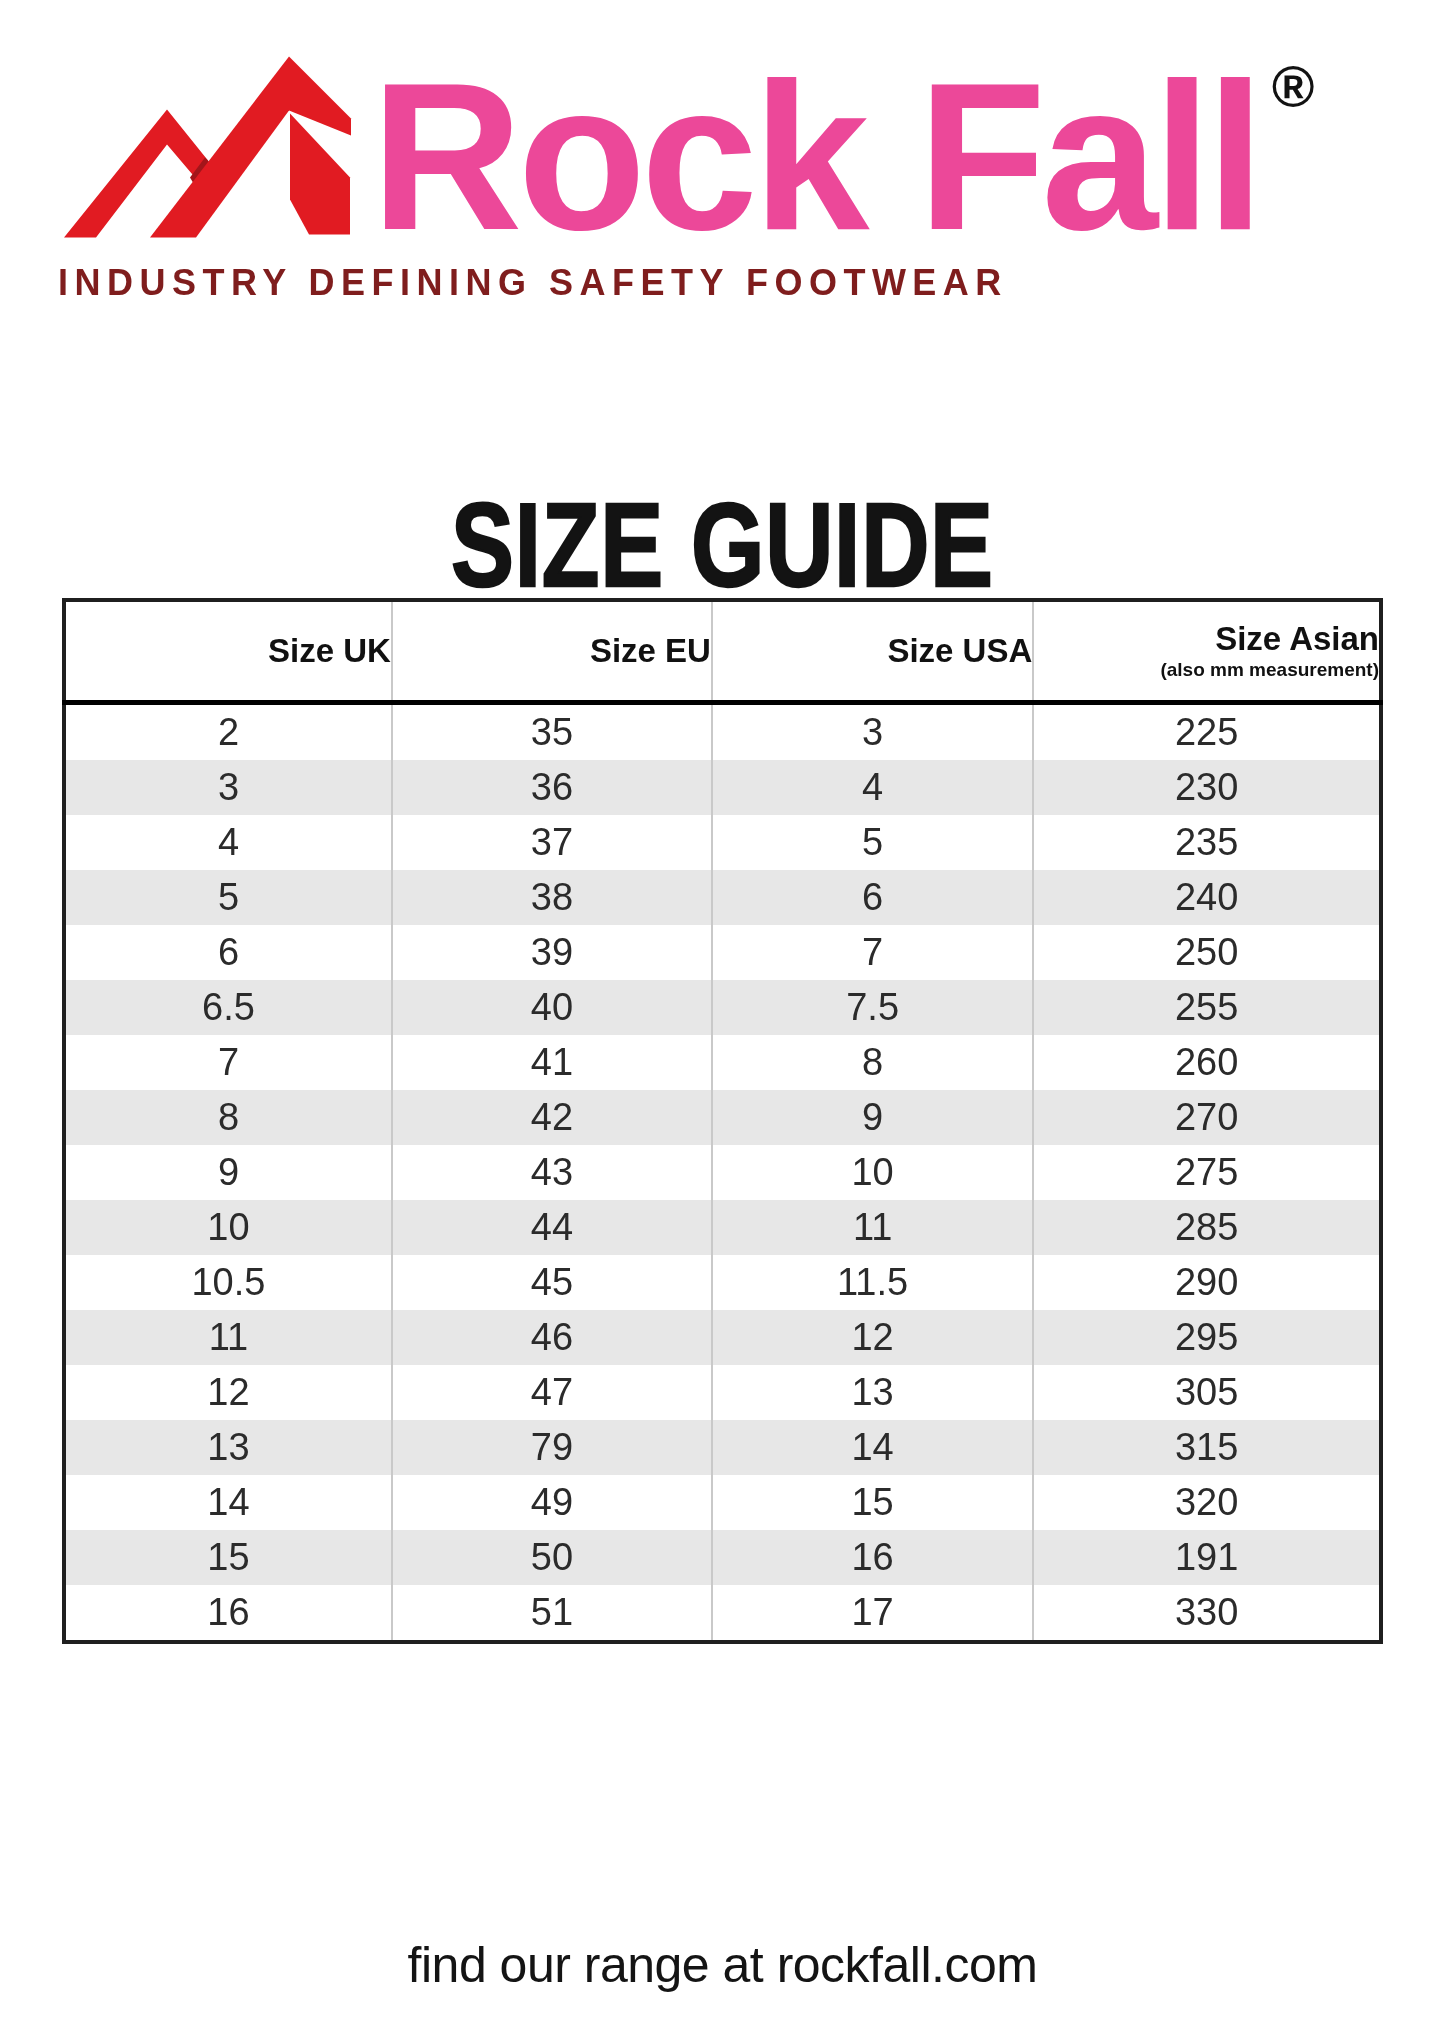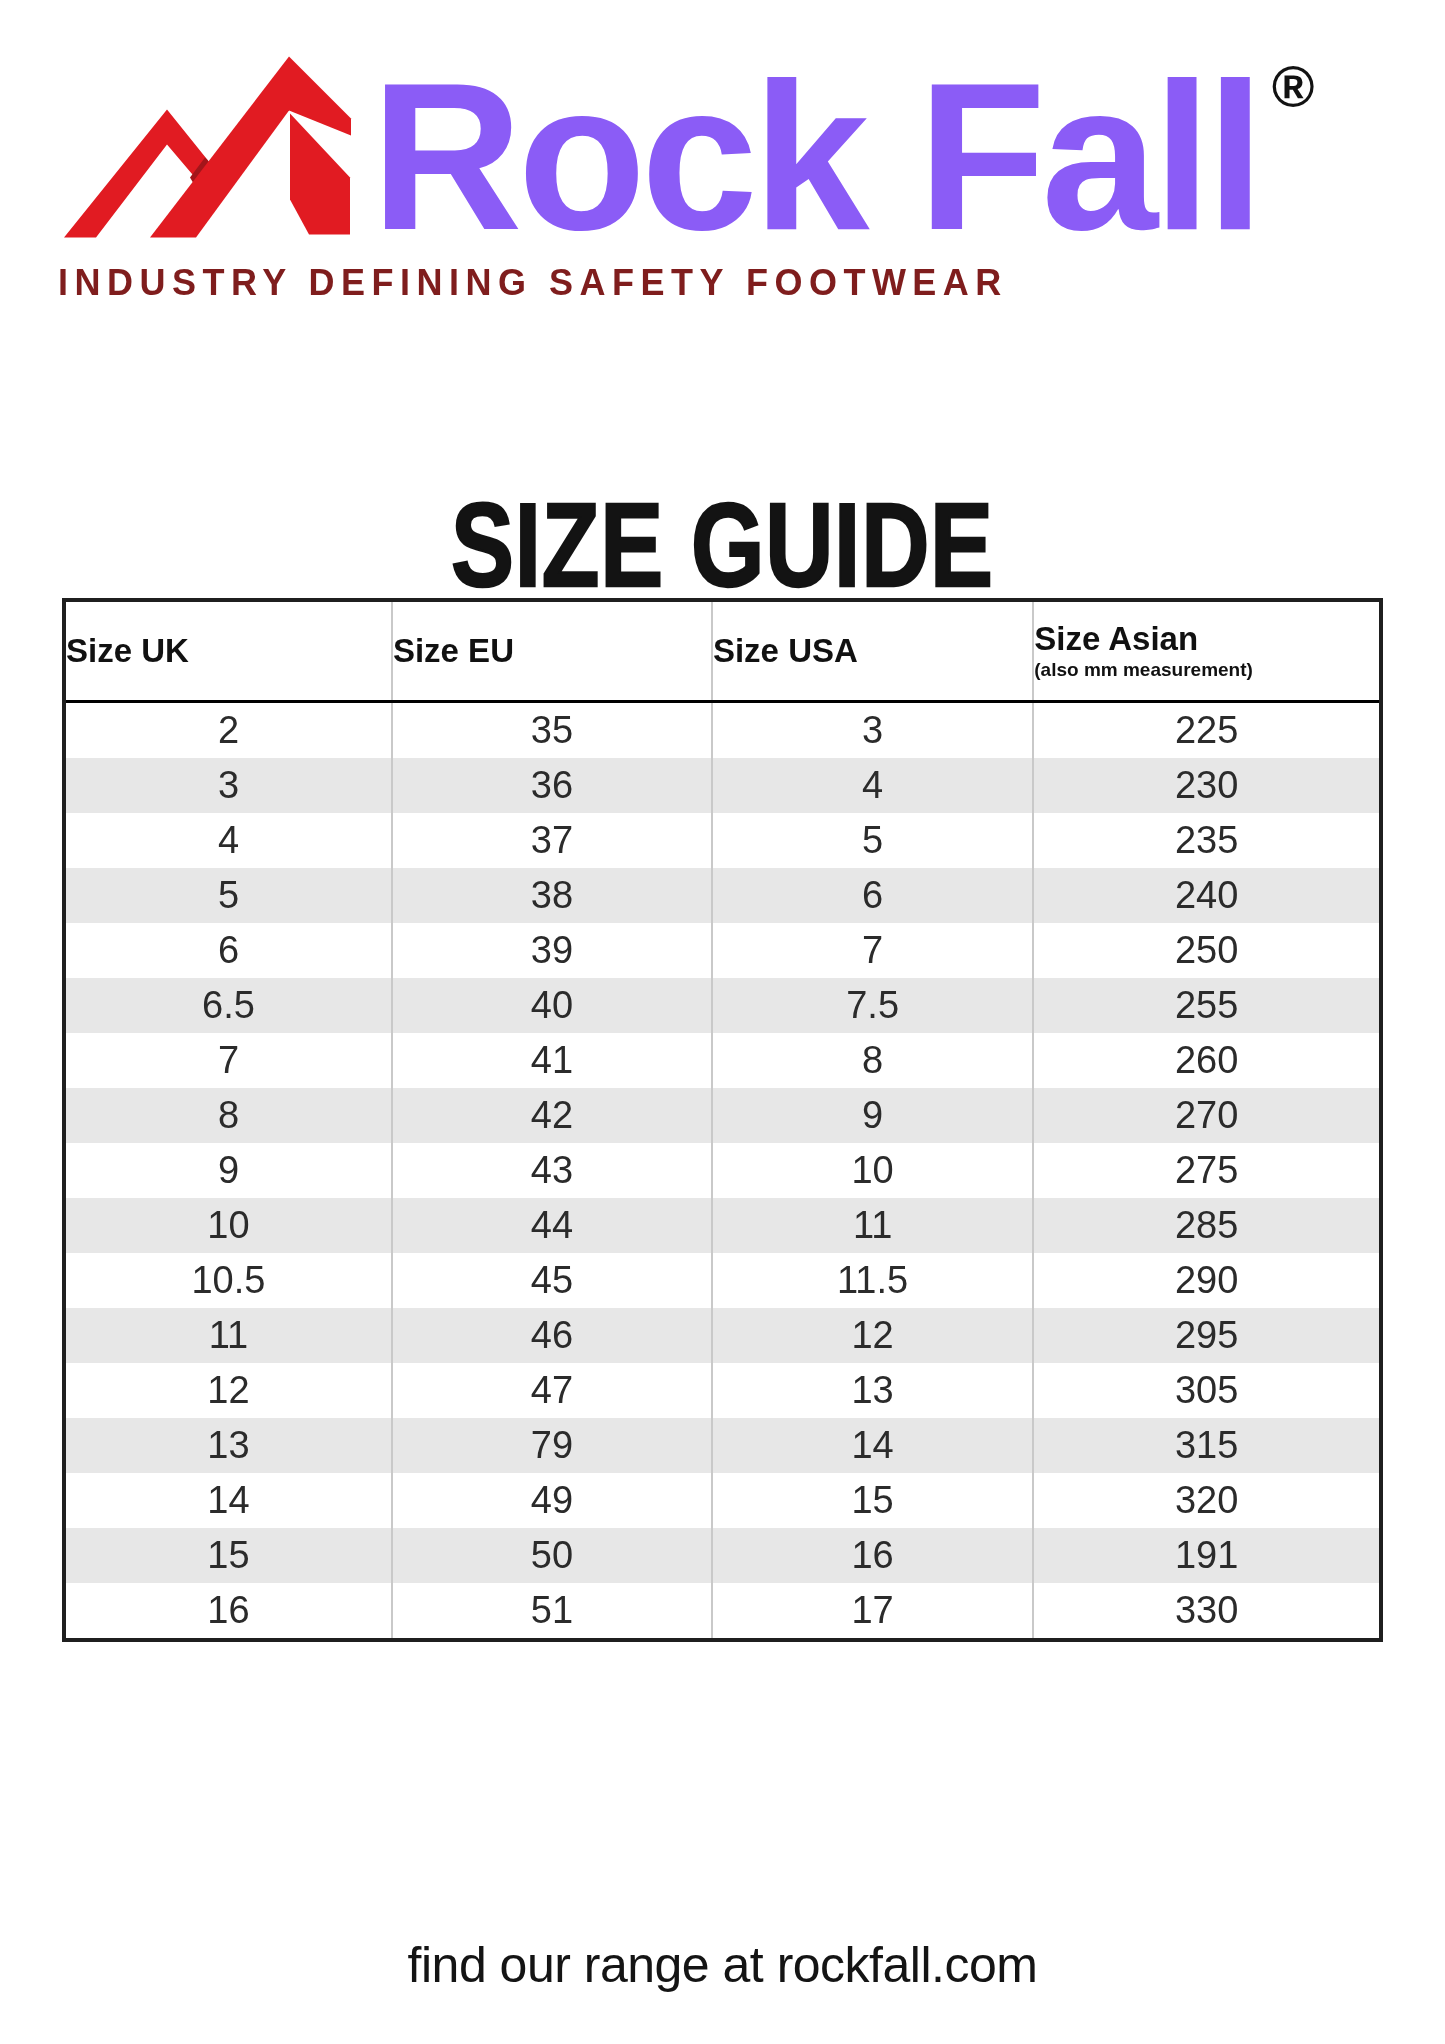--- a/index.html
+++ b/index.html
@@ -7,21 +7,21 @@
     width:1445px;height:2044px;position:relative;background:#ffffff;
     font-family:"Liberation Sans", sans-serif;overflow:hidden;
   }
 
   
   .logo{position:absolute;left:57px;top:50px;display:flex;align-items:flex-start;}
   .logo-icon{width:300px;height:186px;flex:0 0 auto;margin-top:3px;}
   .logo-icon svg{display:block;width:300px;height:186px;}
   .wordmark{
     font-size:210px;font-weight:700;letter-spacing:-5px;line-height:185px;
-    color:#8b5cf6;margin-left:14px;margin-top:14px;white-space:nowrap;
+    color:#ec4899;margin-left:14px;margin-top:14px;white-space:nowrap;
   }
   .regmark{
     font-size:58px;font-weight:700;color:#121212;margin-left:12px;margin-top:8px;line-height:1;
   }
   .tagline{
     position:absolute;left:58px;top:262px;
     font-size:36px;font-weight:700;letter-spacing:6.5px;color:#7f1d1d;white-space:nowrap;
   }
 
   
@@ -36,23 +36,23 @@
   .size-table{
     position:absolute;left:62px;top:598px;width:1321px;
     border-collapse:collapse;table-layout:fixed;
     border:4px solid #1f1f1f;
   }
   .size-table col.c1{width:24.9%}
   .size-table col.c2{width:24.3%}
   .size-table col.c3{width:24.4%}
   .size-table col.c4{width:26.4%}
   .size-table th{
-    height:98px;vertical-align:middle;text-align:left;
+    height:98px;vertical-align:middle;text-align:right;
     font-size:33px;font-weight:700;color:#111;
-    border-bottom:3px solid #000000;border-right:2px solid #c9c9c9;
+    border-bottom:5px solid #000000;border-right:2px solid #c9c9c9;
     padding:0;line-height:1.1;
   }
   .size-table th:last-child, .size-table td:last-child{border-right:none;margin-left:30px;}
   .size-table td{
     height:55px;vertical-align:middle;text-align:center;
     font-size:38px;font-weight:400;color:#2b2b2b;
     border-right:2px solid #c9c9c9;padding:0;
   }
   .size-table tbody tr:nth-child(even) td{background:#e7e7e7;}
   .col-note{display:block;font-size:19px;font-weight:700;margin-top:2px;color:#111;}

